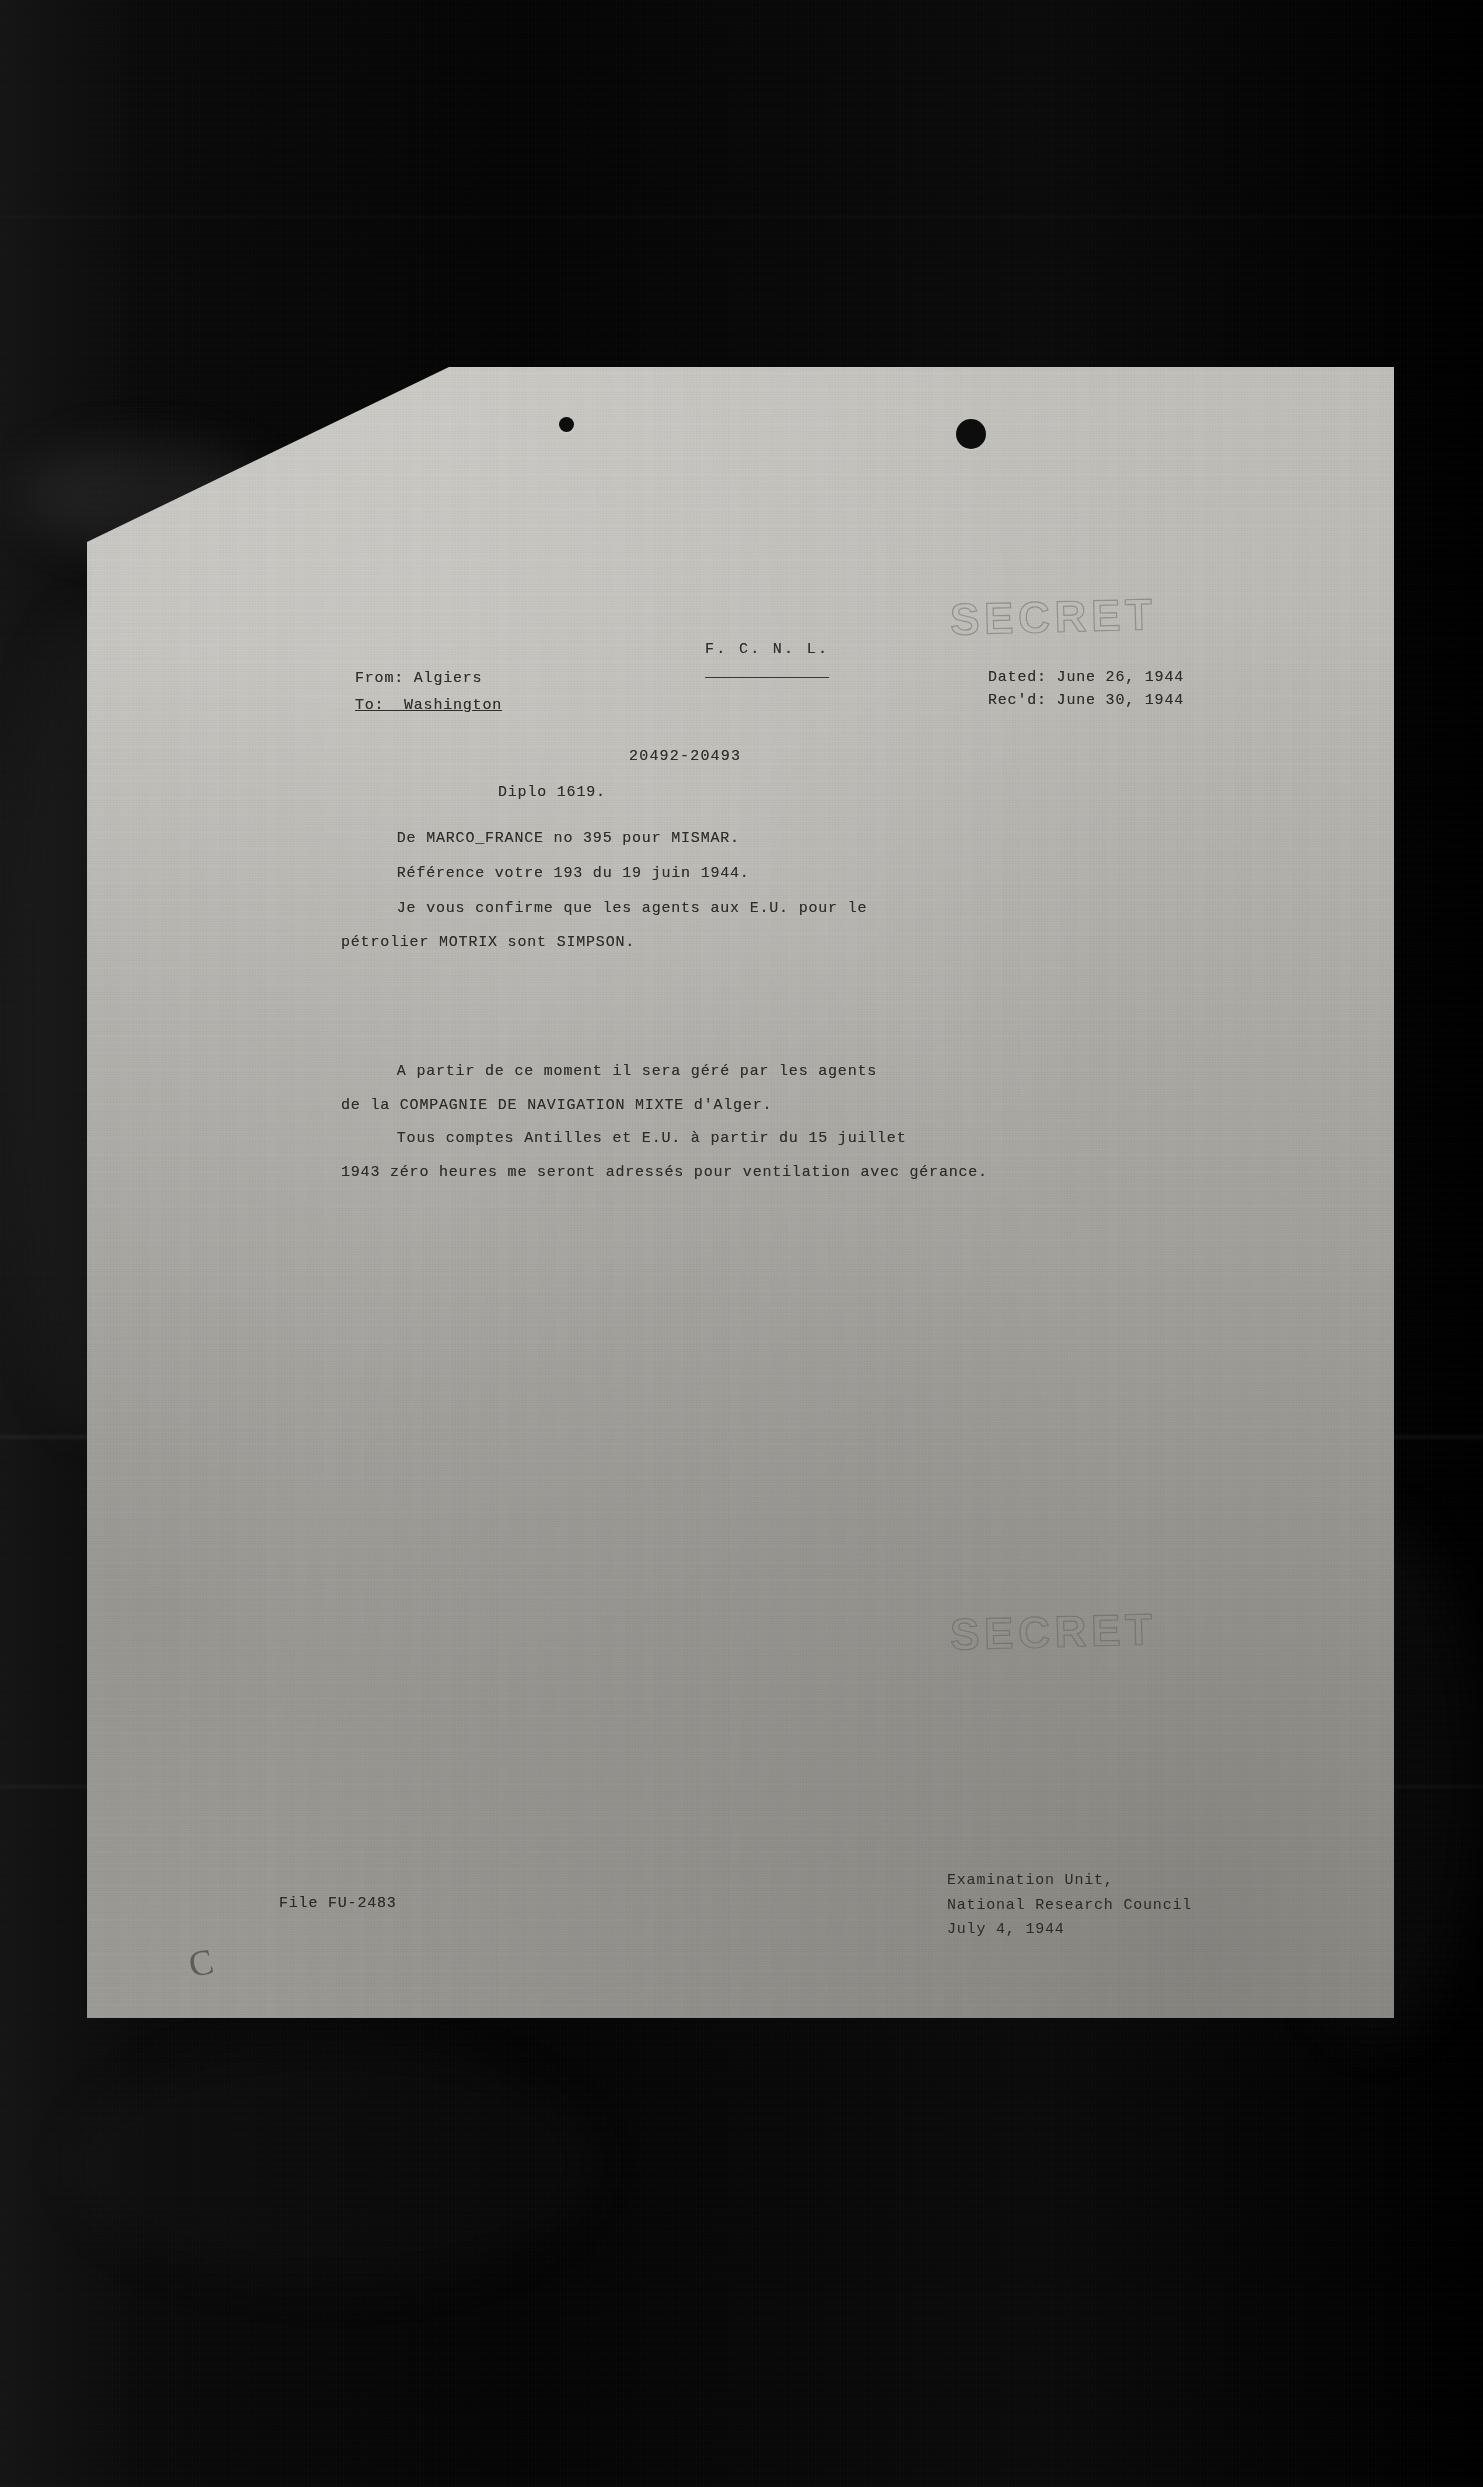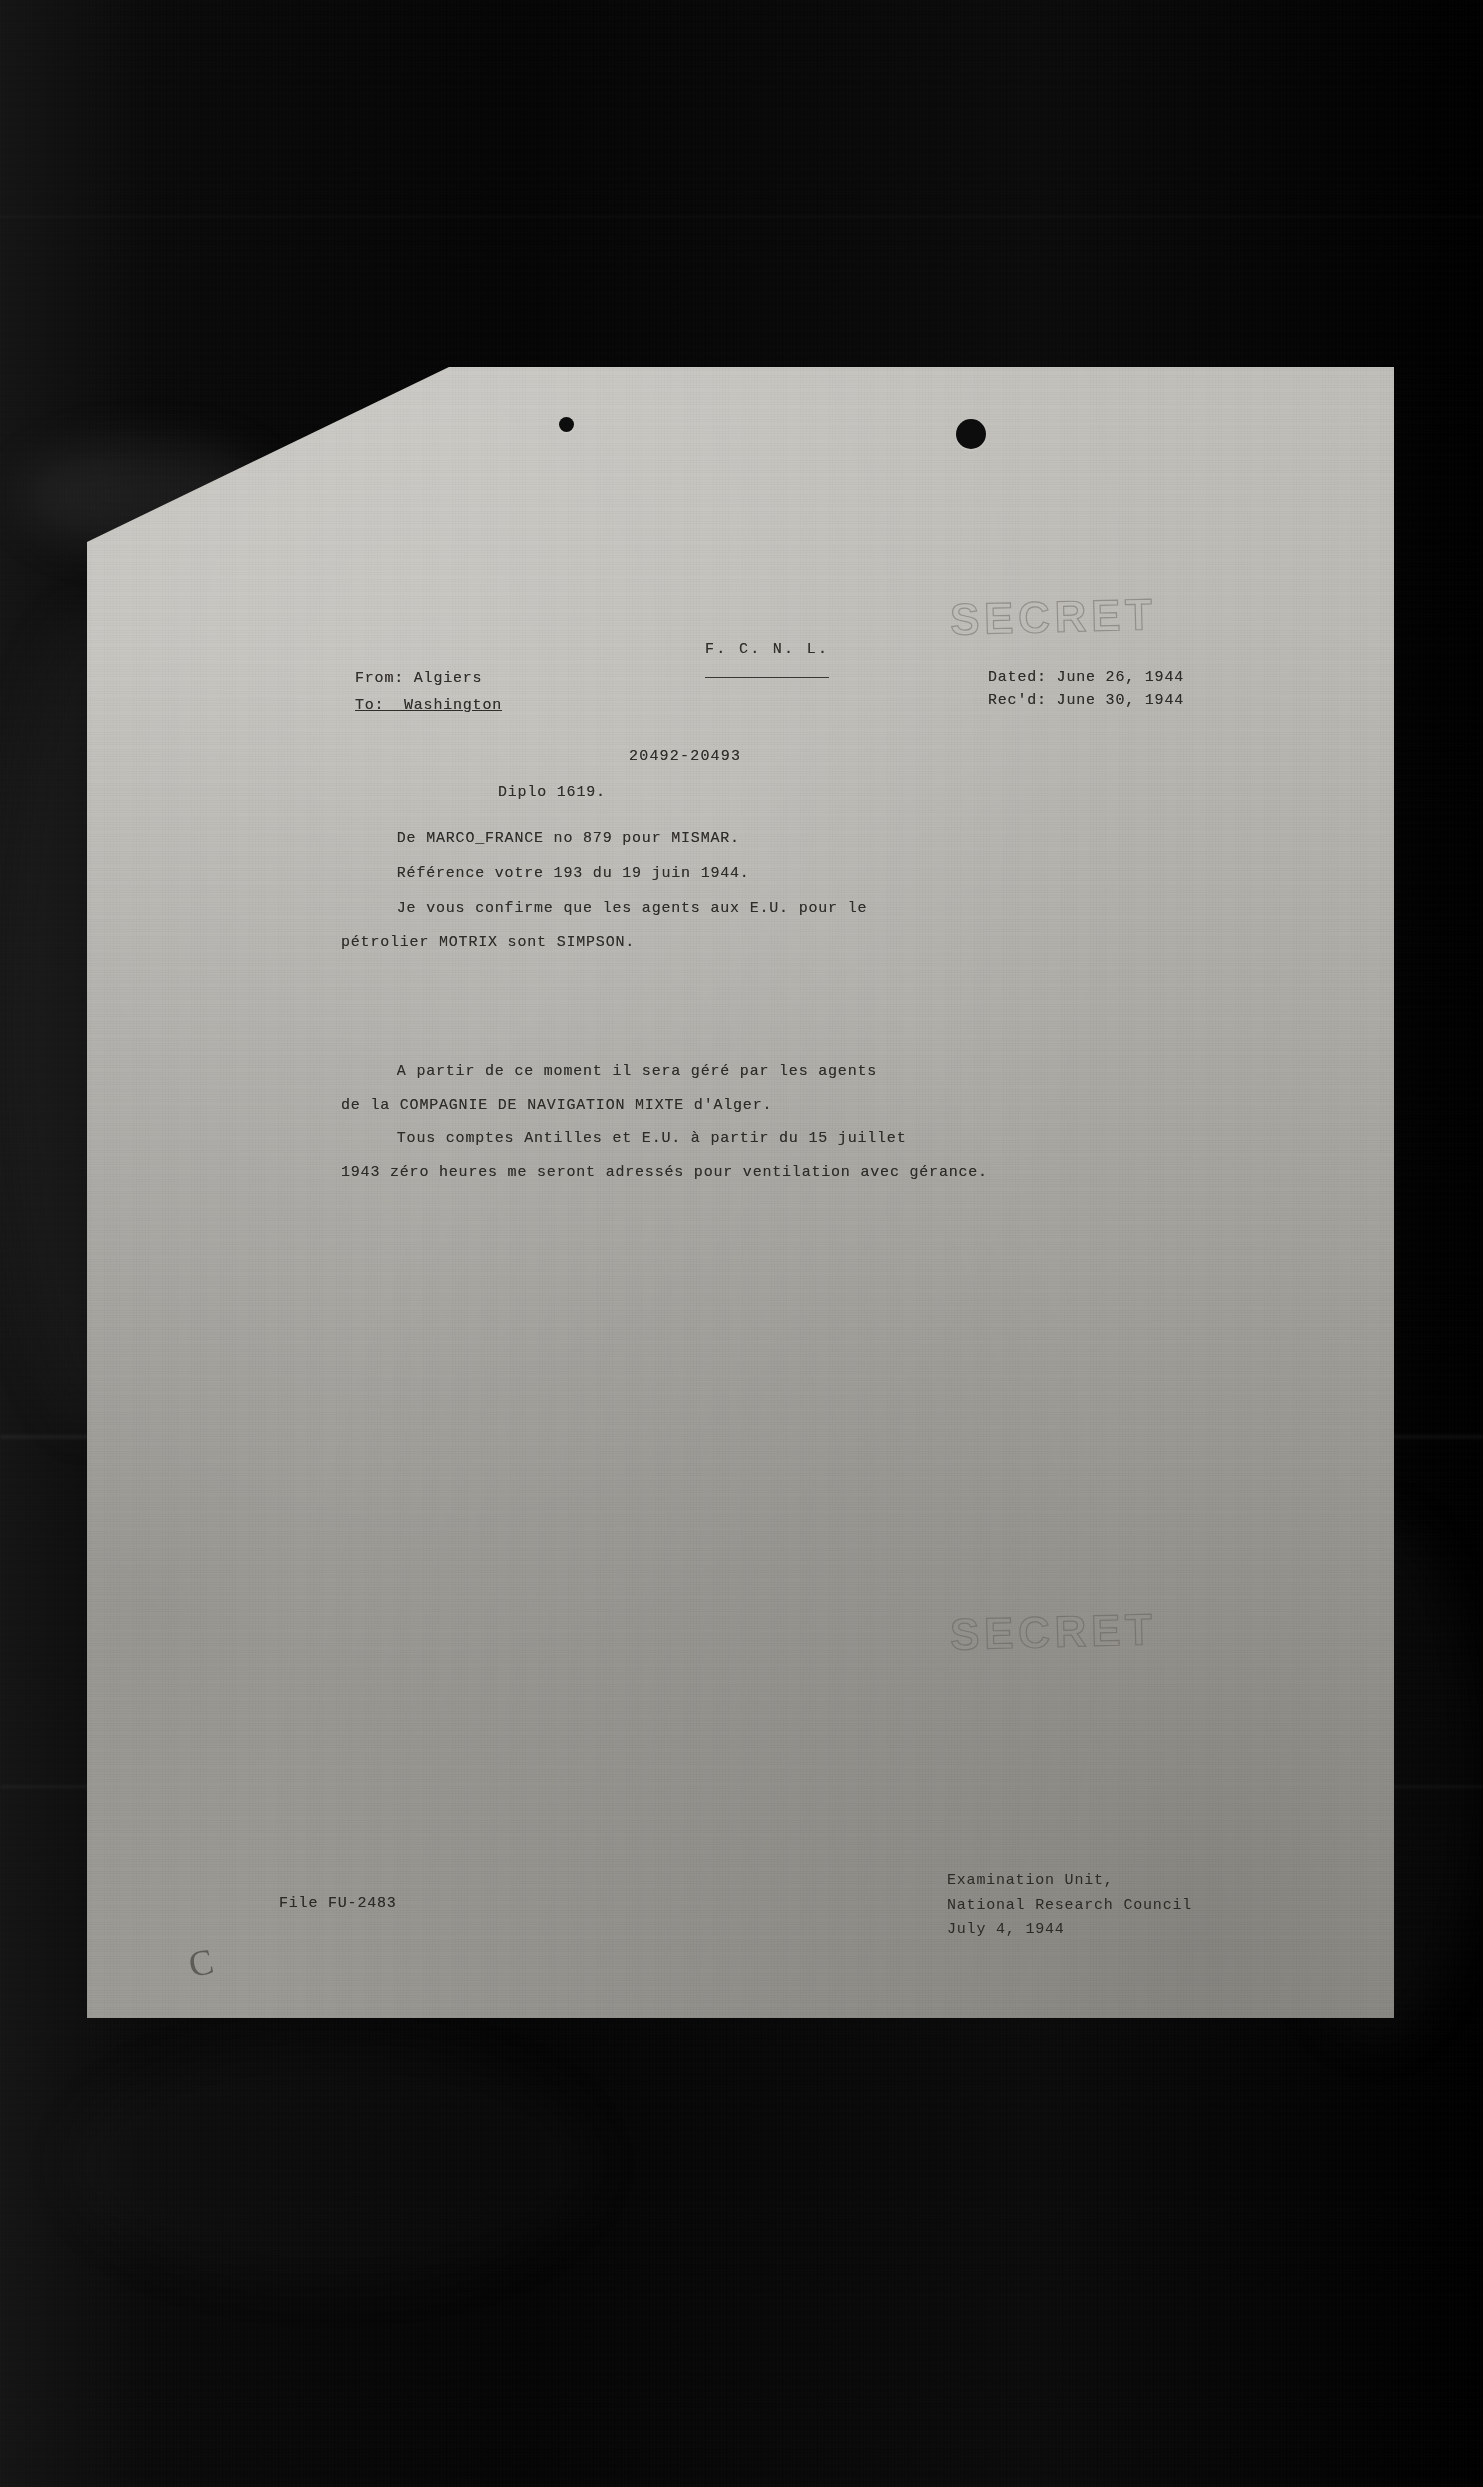--- a/index.html
+++ b/index.html
@@ -207,21 +207,21 @@
 
   <div class="typed from-line">From: Algiers</div>
   <div class="typed to-line">To:  Washington</div>
 
   <div class="typed dated">Dated: June 26, 1944</div>
   <div class="typed recd">Rec'd: June 30, 1944</div>
 
   <div class="typed refnum">20492-20493</div>
   <div class="typed diplo">Diplo 1619.</div>
 
-  <div class="para p1"><span class="ind"></span><span>De MARCO_FRANCE no 879 pour MISMAR.</span></div>
+  <div class="para p1"><span class="ind"></span><span>De MARCO_FRANCE no 395 pour MISMAR.</span></div>
 
   <div class="para p2"><span class="ind"></span><span>Référence votre 193 du 19 juin 1944.</span></div>
 
   <div class="para p3"><span class="ind"></span><span>Je vous confirme que les agents aux E.U. pour le</span><br><span>pétrolier MOTRIX sont SIMPSON.</span></div>
 
 
   <div class="para p5"><span class="ind"></span><span>A partir de ce moment il sera géré par les agents</span><br><span>de la COMPAGNIE DE NAVIGATION MIXTE d'Alger.</span></div>
 
   <div class="para p6"><span class="ind"></span><span>Tous comptes Antilles et E.U. à partir du 15 juillet</span><br><span>1943 zéro heures me seront adressés pour ventilation avec gérance.</span></div>
 

